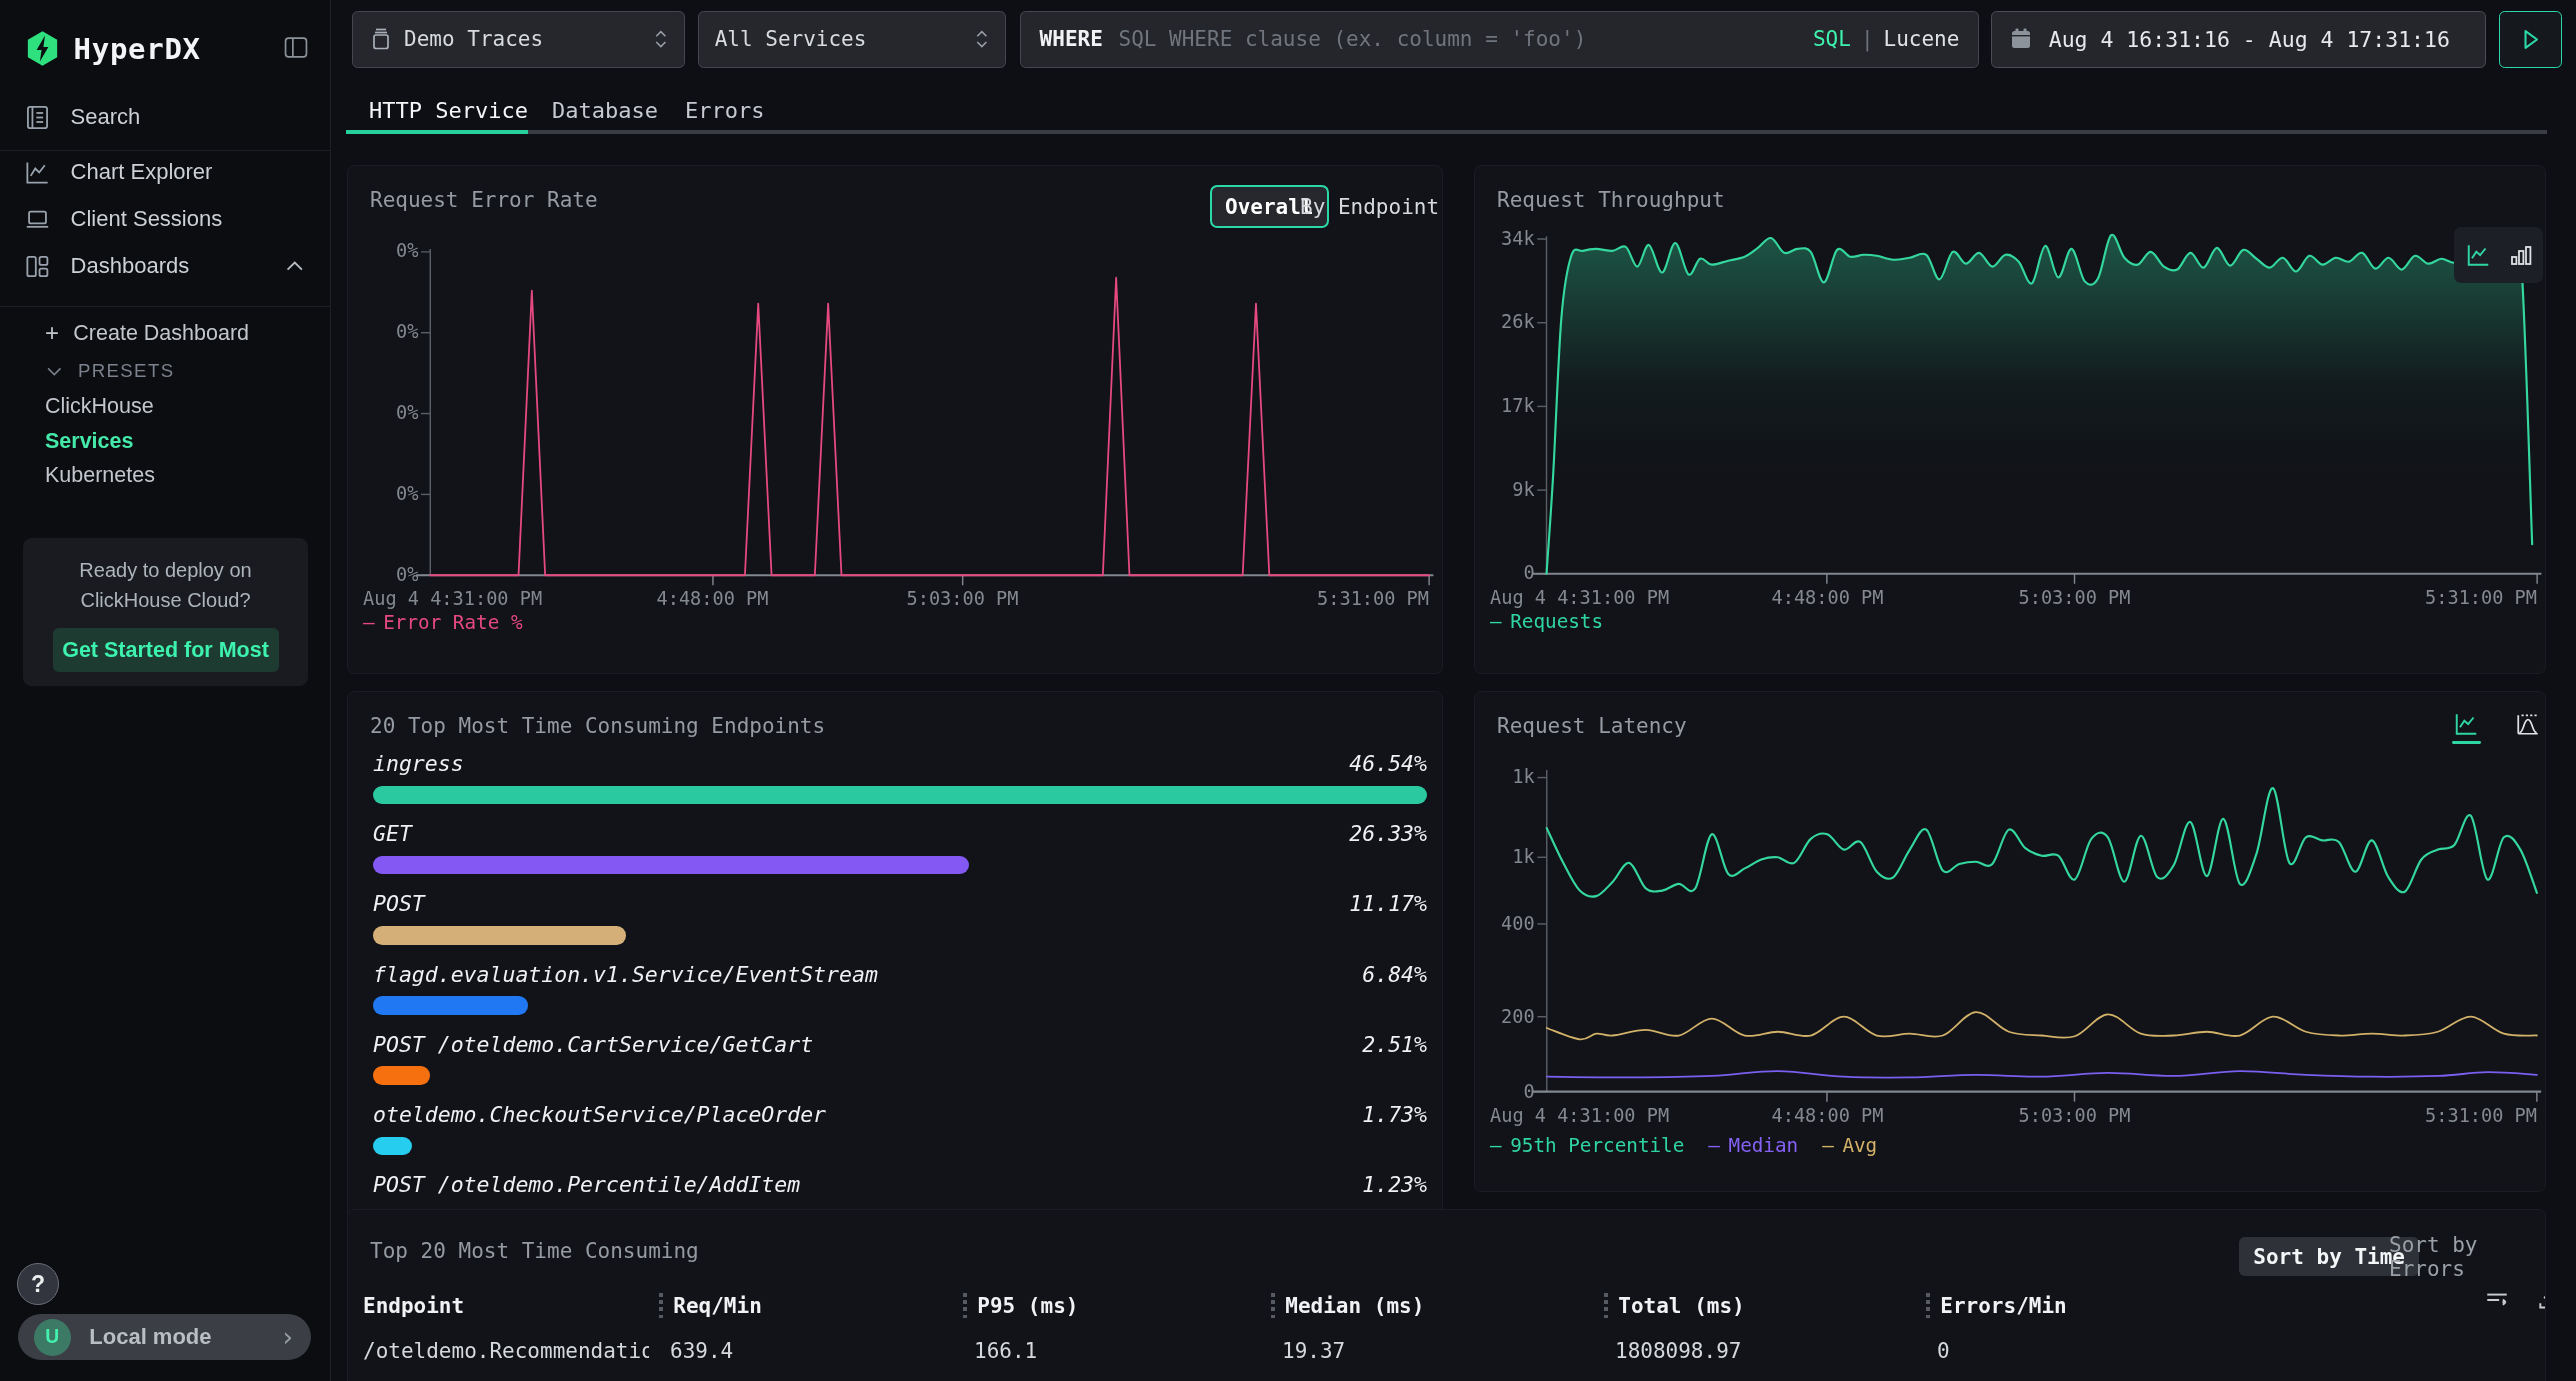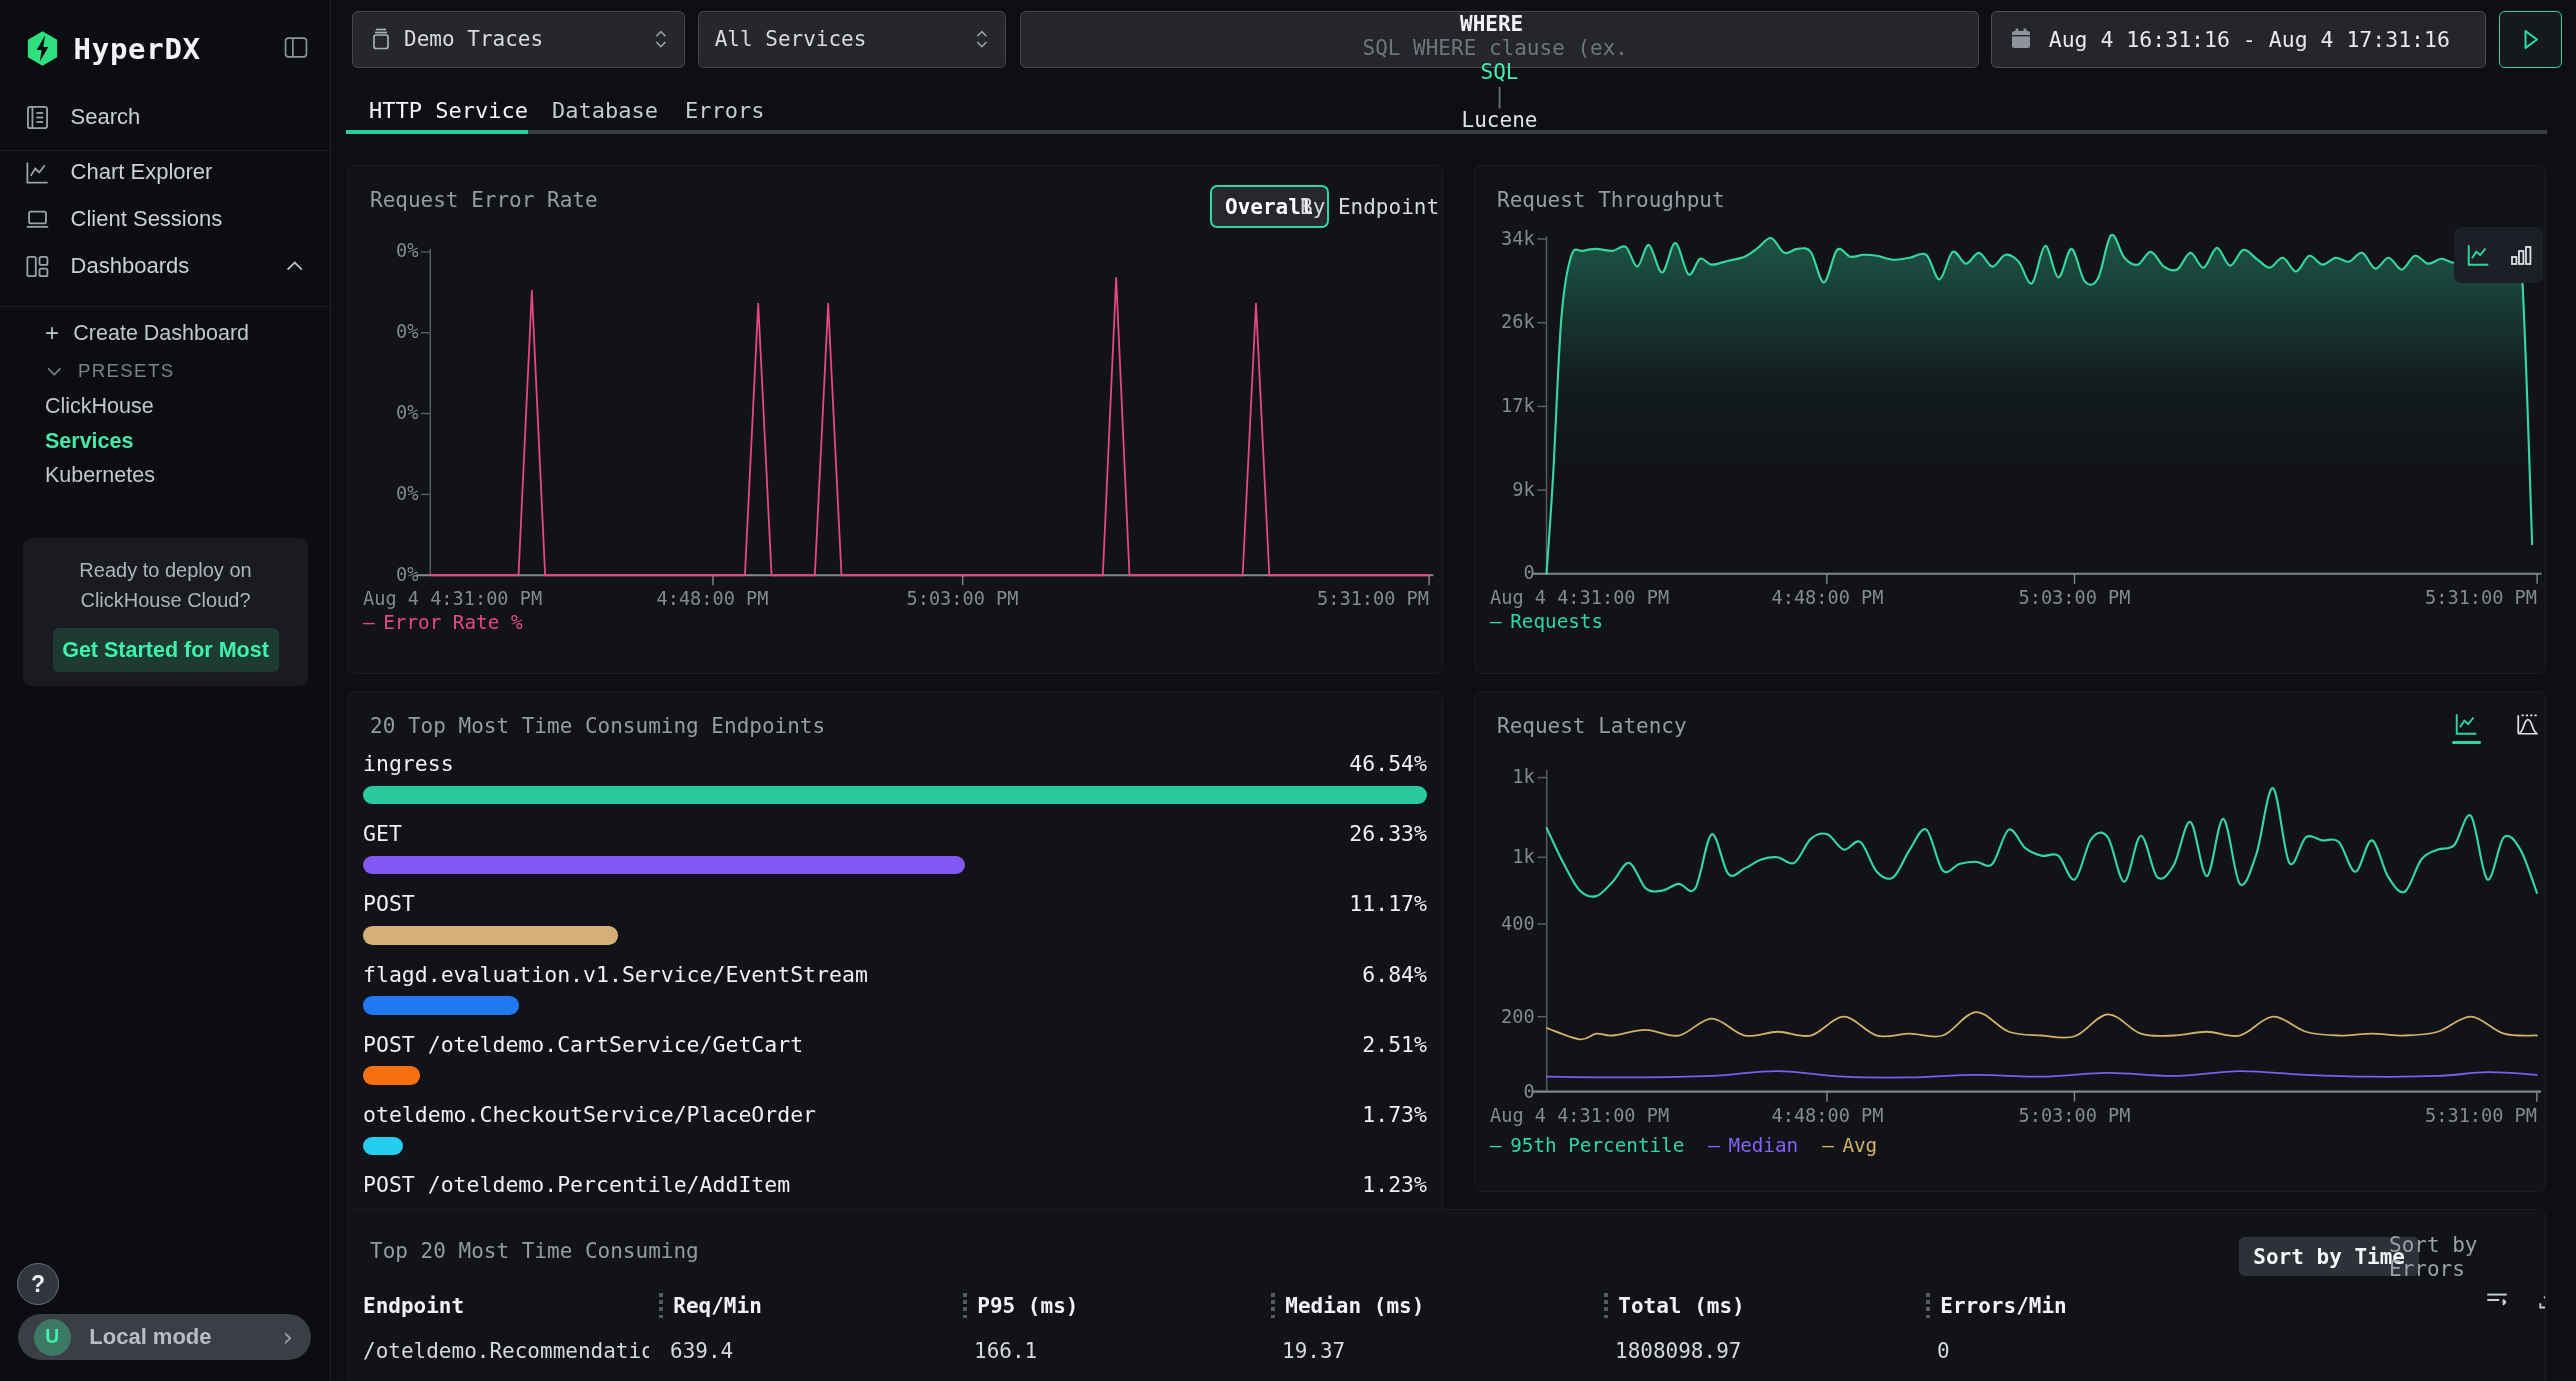--- a/index.html
+++ b/index.html
@@ -48,21 +48,21 @@
   .user-mode { margin-left:18.6px; font-family:"Liberation Sans","DejaVu Sans",sans-serif;
     font-size:22px; font-weight:bold; color:#b9bec5; }
   .user-chев, .user-chev { margin-left:auto; color:#989ea6; font-size:26px; }
 
   
   .tselect { position:absolute; top:10.7px; height:57px; background:#25272d; border:1.4px solid #44474d;
     border-radius:5.7px; display:flex; align-items:center; padding:0 15.7px; font-size:21px; color:#d8dbdf; cursor:pointer; }
   .tsel-label { margin-left:11.4px; }
   .chev-stack { margin-left:auto; padding-left:17px; display:flex; flex-direction:column; gap:2.1px; color:#9aa0a6; }
   #search-box { position:absolute; left:1020px; top:10.7px; width:959px; height:57px; background:#24262b;
-    border:1.4px solid #44474d; border-radius:5.7px; display:flex; align-items:center; padding:0 18.6px;flex-direction:column; }
+    border:1.4px solid #44474d; border-radius:5.7px; display:flex; align-items:center; padding:0 18.6px; }
   .where-chip { font-size:21px; font-weight:bold; color:#f0f2f4; margin-right:15.7px; }
   .where-input { flex:1; background:transparent; border:none; outline:none; color:#e8eaed;
     font-family:"DejaVu Sans Mono","Liberation Mono",monospace; font-size:21px; }
   .where-input::placeholder { color:#70757d; }
   .lang-sql { color:#3df2ae; font-size:21px; cursor:pointer; }
   .lang-sep { color:#6d7279; font-size:21px; margin:0 10px; }
   .lang-lucene { color:#dfe2e5; font-size:21px; cursor:pointer; }
   #date-box { position:absolute; left:1991px; top:10.7px; width:495px; height:57px; background:#24262b;
     border:1.4px solid #4a4d53; border-radius:5.7px; display:flex; align-items:center; padding:0 17px; cursor:pointer; }
   .date-text { margin-left:15.7px; font-size:21.5px; color:#e6e8eb; }
@@ -90,21 +90,21 @@
     color:#ffffff; display:flex; align-items:center; cursor:pointer; }
   .toggle-btn-plain { position:absolute; left:952px; top:19.3px; height:43px; font-size:21px;
     color:#d6d9dd; display:flex; align-items:center; cursor:pointer; }
 
   .chart-toolbar { position:absolute; left:979px; top:61px; width:89px; height:56px; background:#1c2026;
     border-radius:7.2px; display:flex; align-items:center; justify-content:center; gap:17px; z-index:3; }
   .mini-icon { cursor:pointer; display:flex; flex-direction:column; align-items:center; gap:4.3px; }
   .mini-underline { width:29px; height:2.9px; background:#2fd6a1; border-radius:1.4px; }
 
   
-  #endpoint-list { position:absolute; left:15px; right:15px; top:59px; }
+  #endpoint-list { position:absolute; left:25px; right:15px; top:59px;font-style:italic; }
   .ep-item { margin-bottom:17px; cursor:pointer; }
   .ep-label-row { display:flex; justify-content:space-between; height:26px; line-height:26px; }
   .ep-name { font-size:21.5px; color:#eef0f2; }
   .ep-pct { font-size:21.5px; color:#eef0f2; }
   .ep-bar { margin-top:8.6px; height:18.6px; border-radius:9.3px; }
 
   
   .sort-btn-active { position:absolute; left:1891px; top:27px; height:39px; padding:0 14.3px; background:#2e3138;
     border-radius:5.7px; font-size:21px; font-weight:bold; color:#f4f6f8; display:flex; align-items:center; cursor:pointer; }
   .sort-btn-plain { position:absolute; left:2041px; top:27px; height:39px; font-size:21px; color:#9aa0a7;

